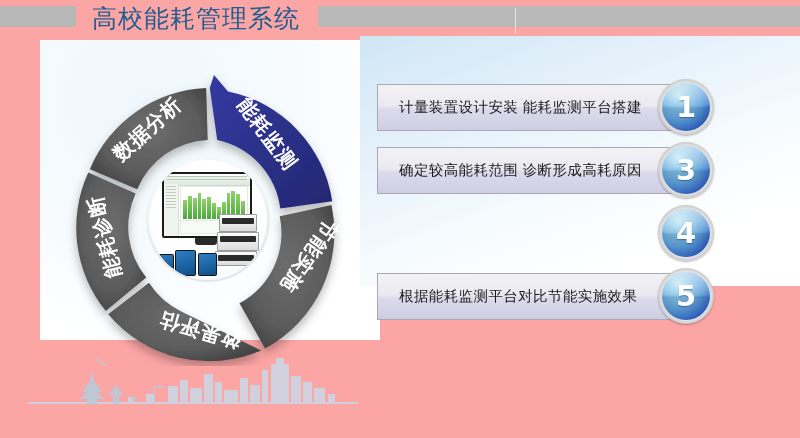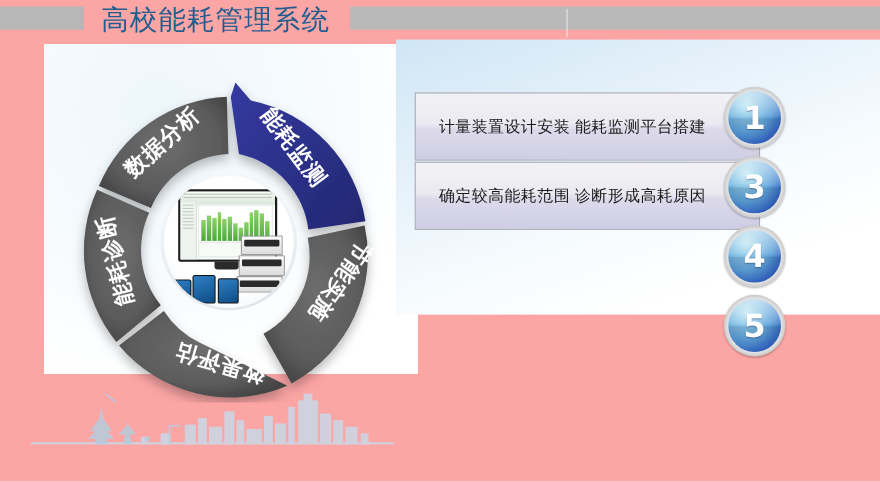--- a/index.html
+++ b/index.html
@@ -179,21 +179,21 @@
   }
   .row {
     position: relative;
     height: 47px;
     margin-bottom: 16px;
   }
   .row:last-child { margin-bottom: 0; }
   .bar {
     position: absolute;
     left: 0; top: 0;
-    width: 314px; height: 62px;
+    width: 314px; height: 47px;
     background: linear-gradient(180deg, #f2f2f5 0%, #eceaf1 45%, #dcdaea 55%, #cfcde4 100%);
     border: 1px solid #a9a9b4;
     box-sizing: border-box;
     display: flex;
     align-items: center;
   }
   .bar-text {
     padding-left: 21px;
     font-size: 14.5px;
     color: #1a1a1a;
@@ -414,20 +414,23 @@
     </div>
 
     <div class="row">
       <div class="badge">
         <div class="ball"></div>
         <div class="num">4</div>
       </div>
     </div>
 
     <div class="row">
+      <div class="bar">
+        <span class="bar-text">根据能耗监测平台对比节能实施效果</span>
+      </div>
       <div class="badge">
         <div class="ball"></div>
         <div class="num">5</div>
       </div>
     </div>
 
   </div>
 </div>
 
 </body></html>

